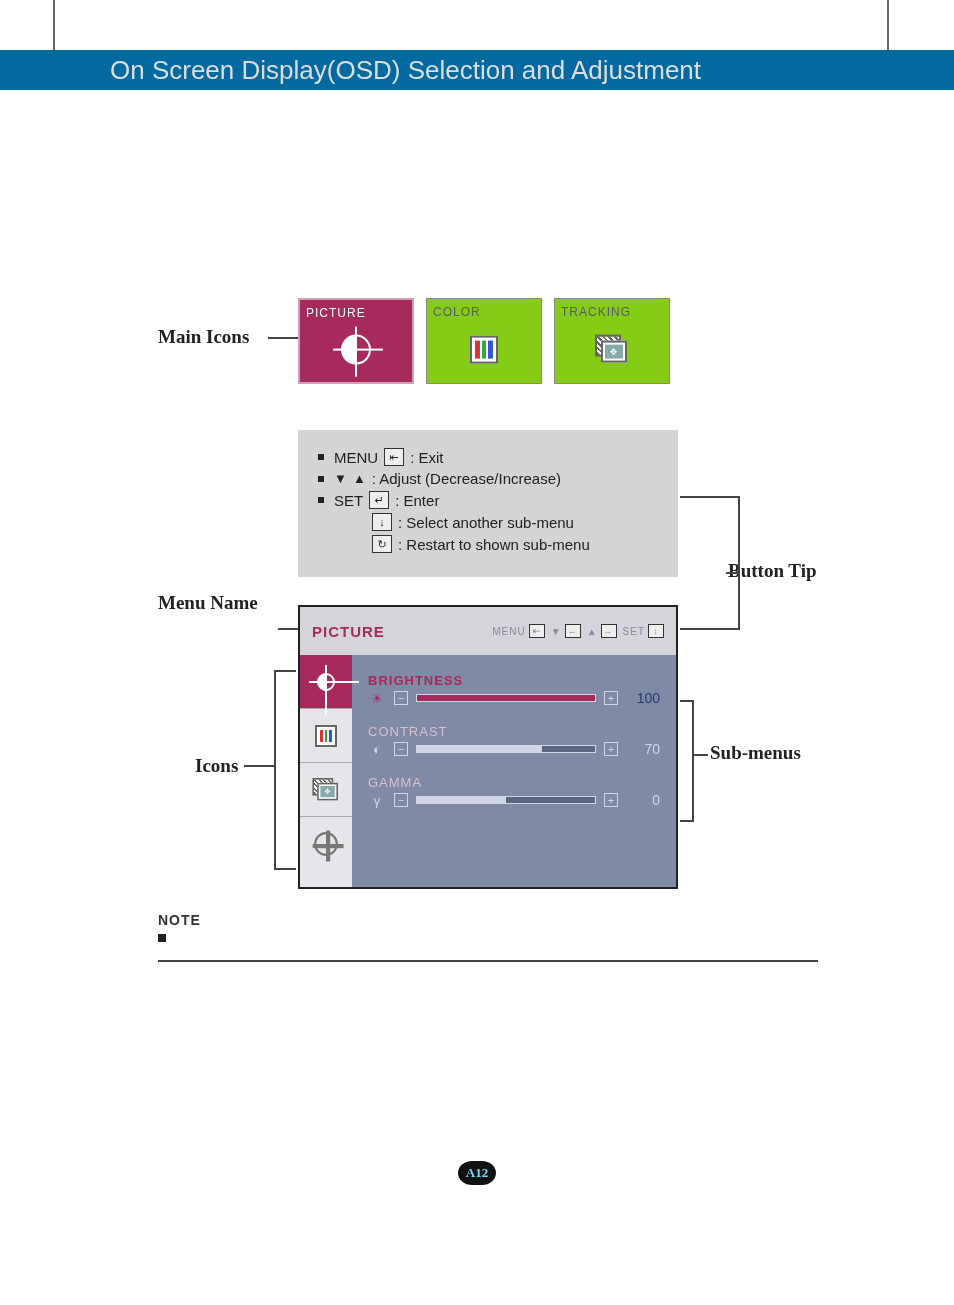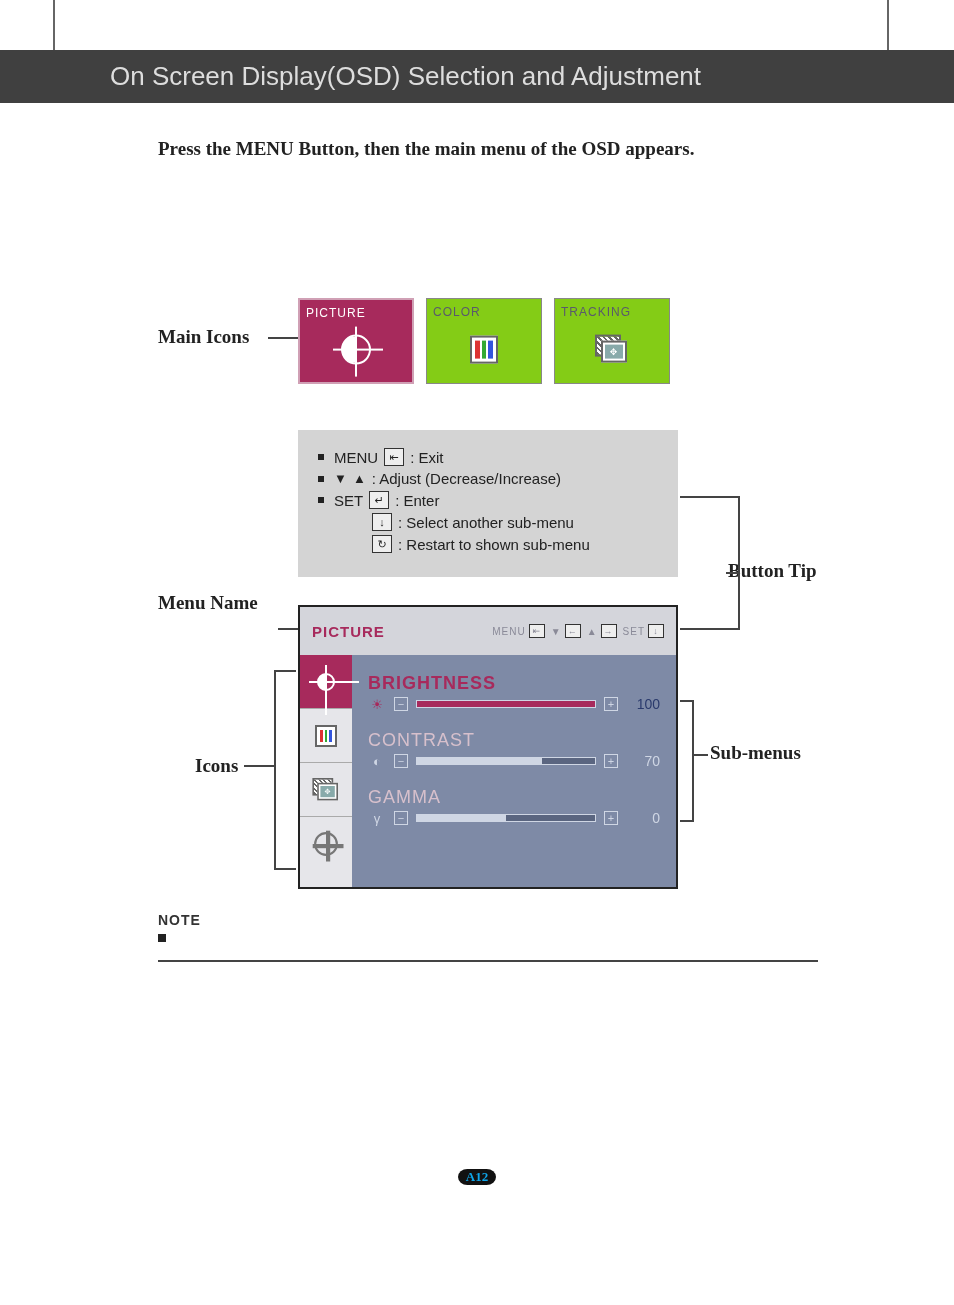--- a/index.html
+++ b/index.html
@@ -10,22 +10,22 @@
     height: 1305px;
     position: relative;
     color: #333;
   }
   .page-rule-top { position: absolute; top: 0; left: 53px; width: 2px; height: 50px; background: #666; }
   .page-rule-side { position: absolute; top: 0; right: 65px; width: 2px; height: 50px; background: #666; }
 
   .black-bar {
     position: absolute;
     top: 50px; left: 0; right: 0;
-    height: 53px;
-    background: #404040;
+    height: 40px;
+    background: #0369a1;
     color: #ddd;
     font-size: 26px;
     padding-left: 110px;
     display: flex;
     align-items: center;
     font-weight: 400;
   }
 
   .intro {
     position: absolute;
@@ -183,21 +183,21 @@
     display:flex; align-items:center; justify-content:center;
   }
   .osd-sidebar .cell.active { background:#a72a5c; }
   .osd-content {
     flex:1;
     background: #7e8aa6;
     padding: 18px 16px 28px 16px;
     min-height: 232px;
   }
   .osd-item { margin-bottom: 18px; }
-  .osd-item .title { color:#d7c0cc; font-size:18px; letter-spacing:1px; margin-bottom:2px;}
+  .osd-item .title { color:#d7c0cc; font-size:13px; letter-spacing:1px; margin-bottom:2px;}
   .osd-item.active .title { color:#a72a5c; font-weight:bold; }
   .osd-item .ctrl { display:flex; align-items:center; gap:8px; }
   .osd-item .sym { width:18px; color:#cfd6e4; font-size:13px; text-align:center;}
   .osd-item.active .sym { color:#a72a5c; }
   .minus,.plus {
     width:14px; height:14px; border:1px solid #cfd6e4; color:#cfd6e4; font-size:11px;
     display:flex; align-items:center; justify-content:center; line-height:1;
   }
   .bar {
     flex:1; height:8px; border:1px solid #cfd6e4; background:#5a6580; position:relative;
@@ -216,40 +216,39 @@
     padding-bottom: 18px;
   }
   .note .nt { font-size:14px; font-weight:bold; letter-spacing:1px; }
   .note .dot { width:8px; height:8px; background:#222; display:block; margin-top:6px;}
 
   
   .pageno {
     position:absolute;
     bottom: 120px; left: 50%;
     transform: translateX(-50%);
-    width:38px; height:16px;
-    background:#111; color:#0ea5e9;
+    width:38px; height:24px;
+    background:#111; color:#7dd3fc;
     border-radius: 14px / 12px;
     display:flex; align-items:center; justify-content:center;
     font-size:13px; font-weight:bold;
     font-family: Georgia, serif;
   }
 </style>
 </head>
 <body>
 
 <div class="page-rule-top"></div>
 <div class="page-rule-side"></div>
 
 <div class="black-bar">
   <span>On Screen Display(OSD) Selection and Adjustment</span>
 </div>
 
 <div class="intro">
-  <p>Press the MENU Button, then the main menu of the OSD appears.</p>
 </div>
 
 <div class="callout main-menu">Main Icons</div>
 <div class="callout button-tip">Button Tip</div>
 <div class="callout menu-name">Menu Name</div>
 <div class="callout sub-menus">Sub-menus</div>
 <div class="callout icons">Icons</div>
 
 <div class="line ln1"></div>
 <div class="line ln2a"></div>

